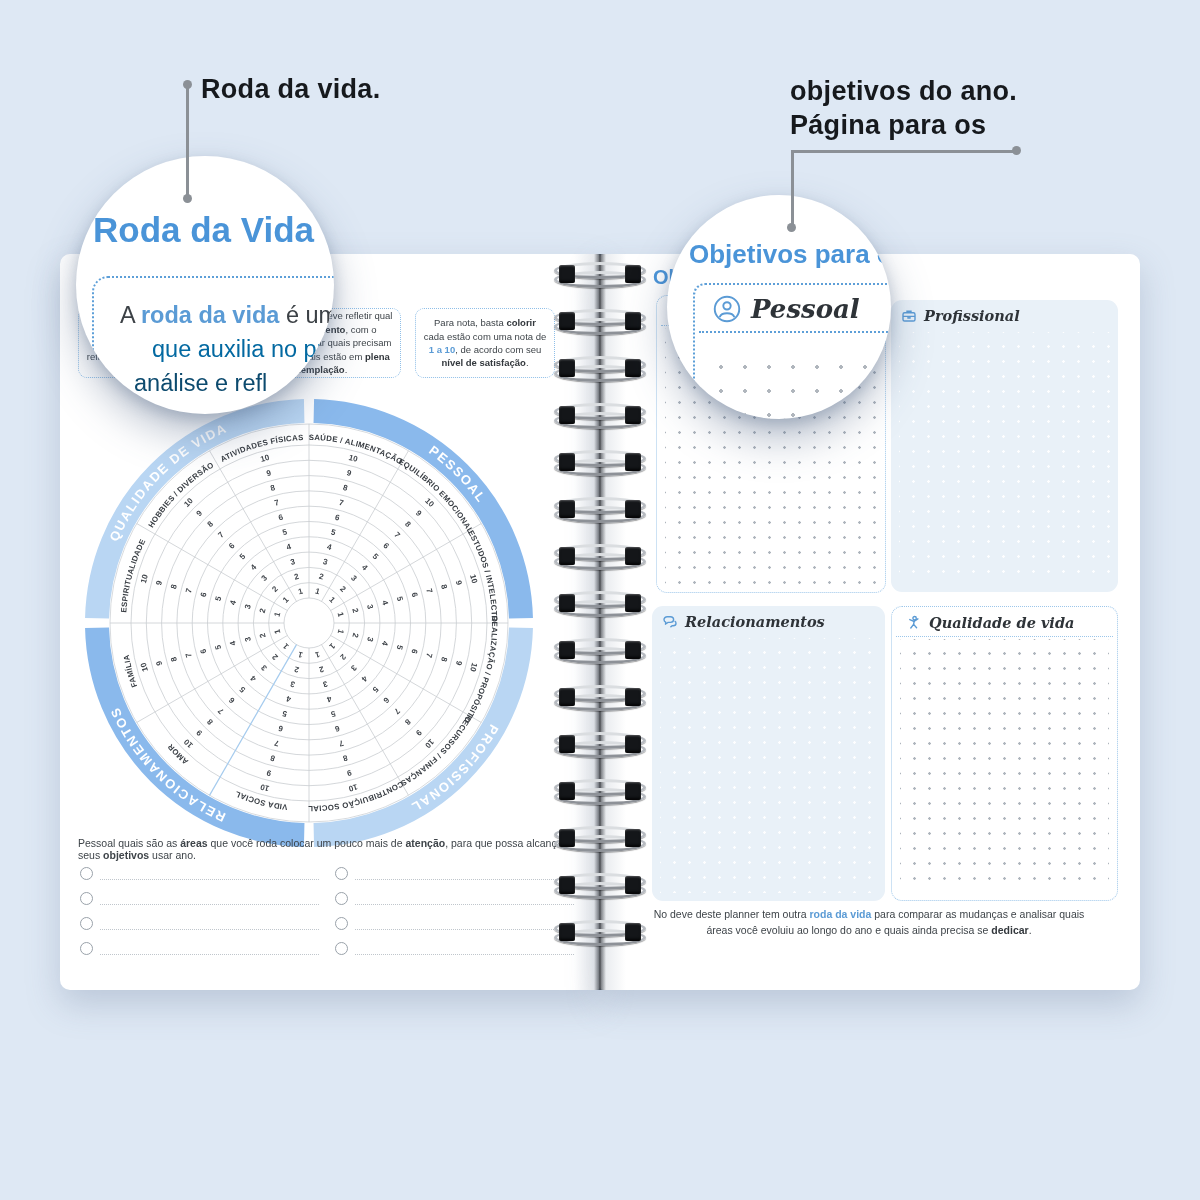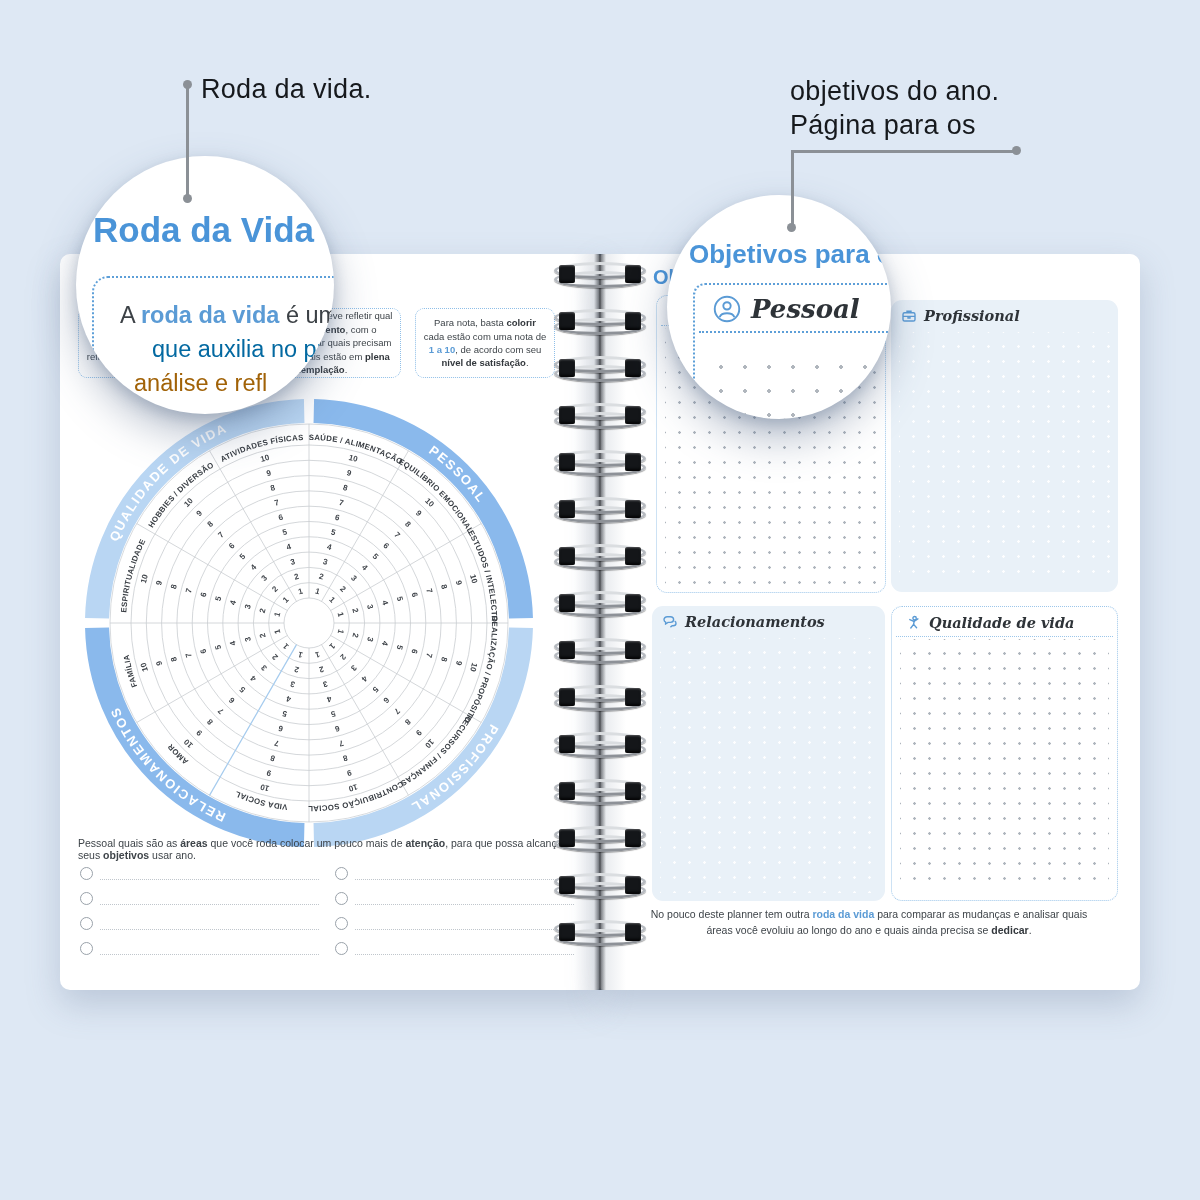--- a/index.html
+++ b/index.html
@@ -63,31 +63,31 @@
 
   
   .magnifier{position:absolute;border-radius:50%;background:#fff;overflow:hidden;z-index:4;
     box-shadow:0 20px 42px rgba(70,92,125,.38),0 6px 14px rgba(70,92,125,.26)}
   .mag-left{left:76px;top:156px;width:258px;height:258px}
   .mag-right{left:667px;top:195px;width:224px;height:224px}
   .mag-left .mag-title{position:absolute;left:17px;top:54px;font-size:35px;font-weight:700;color:#4a94d8;white-space:nowrap}
   .mag-left .mag-box{position:absolute;left:16px;top:120px;width:420px;height:240px;border:2.5px dotted #5d9fd8;border-radius:16px}
   .mag-l1{position:absolute;left:26px;top:24px;font-size:23.5px;color:#3c4146;white-space:nowrap}
   .mag-l2{position:absolute;left:58px;top:58px;font-size:23.5px;color:#0369a1;white-space:nowrap}
-  .mag-l3{position:absolute;left:40px;top:92px;font-size:23.5px;color:#a16207;white-space:nowrap}
+  .mag-l3{position:absolute;left:40px;top:92px;font-size:23.5px;color:#0c4a6e;white-space:nowrap}
   .mag-right .mag-title{position:absolute;left:22px;top:44px;font-size:26px;font-weight:700;color:#4a94d8;white-space:nowrap}
   .mag-right .mag-pessoal{position:absolute;left:26px;top:88px;width:260px;height:170px;border:2.5px dotted #5d9fd8;border-radius:12px}
   .mag-ph{display:flex;align-items:center;gap:10px;padding:9px 14px 7px;border-bottom:2px dotted #5d9fd8;margin:0 4px}
   .mag-ph .obj-label{font-size:26px}
   .mag-pdots{position:absolute;left:8px;right:8px;top:60px;bottom:4px;
     background-image:radial-gradient(circle,#b0b6bd 1.6px,transparent 2.1px);background-size:24px 24px;background-position:6px 10px}
   .icon28{width:28px;height:28px;flex:none}
 
   
-  .ann-text{position:absolute;font-size:27px;font-weight:400;color:#16191d;letter-spacing:.3px;z-index:5;line-height:1.26}
+  .ann-text{position:absolute;font-size:27px;font-weight:700;color:#16191d;letter-spacing:.3px;z-index:5;line-height:1.26}
   #ann-left-text{left:201px;top:72px}
   #ann-right-text{left:790px;top:74px}
   .vline,.hline,.cdot{position:absolute;background:#8b9096;z-index:5}
   .vline{width:2.5px}.hline{height:2.5px}
   #conn-left-v{left:186px;top:86px;height:112px}
   #conn-right-h{left:791px;top:150px;width:226px}
   #conn-right-v{left:791px;top:150px;height:78px}
   .cdot{width:9px;height:9px;border-radius:50%}
   #cd1{left:183px;top:80px}#cd2{left:183px;top:194px}
   #cd3{left:1012px;top:146px}#cd4{left:787px;top:223px}
@@ -401,21 +401,21 @@
           <circle cx="8.6" cy="3.2" r="1.7"></circle>
             <path d="M8.4 5.2 7.6 9.4"></path>
             <path d="M3.8 4.6 7.9 6.4l4-2.6"></path>
             <path d="M7.6 9.4 4.8 13M7.6 9.4l3 3.4"></path>
         </svg>
         <span class="obj-label">Qualidade de vida</span>
       </div>
       <div class="obj-body dots-gray"></div>
     </section>
 
-    <p class="footer-note"><span>No pouco deste planner tem outra </span><span class="blue">roda da vida</span><span> para comparar as mudanças e analisar quais áreas você evoluiu ao longo do ano e quais ainda precisa se </span><b>dedicar</b><span>.</span></p>
+    <p class="footer-note"><span>No deve deste planner tem outra </span><span class="blue">roda da vida</span><span> para comparar as mudanças e analisar quais áreas você evoluiu ao longo do ano e quais ainda precisa se </span><b>dedicar</b><span>.</span></p>
   </div>
 
   <div class="gutter"></div>
   <div class="binding" id="binding">
       <div class="coil">
         <span class="wire w1"></span>
         <span class="wire w2"></span>
         <span class="hole l"></span>
         <span class="hole r"></span>
       </div>

